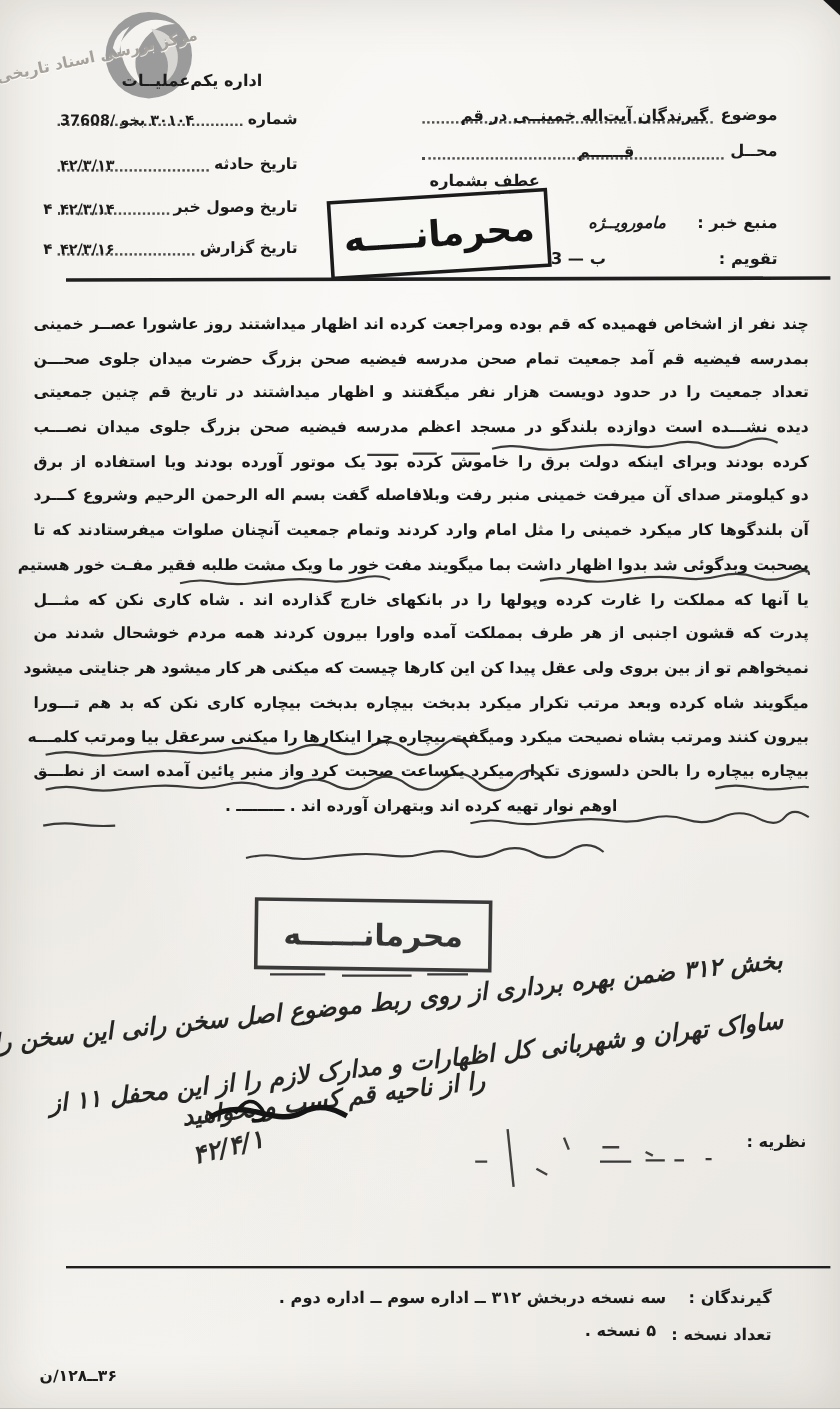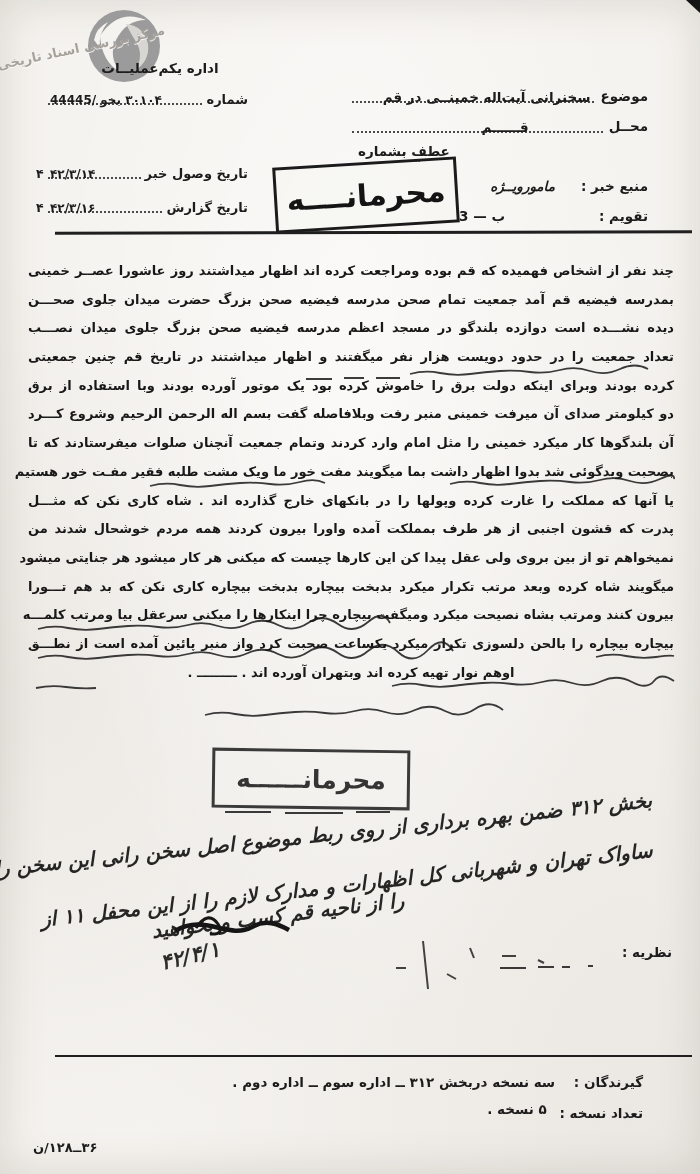--- a/index.html
+++ b/index.html
@@ -136,46 +136,53 @@
     <path d="M48,20 Q66,22 70,40 Q72,56 58,66 Q66,50 58,38 Q52,28 48,20 Z" fill="#d8d6d2"></path>
     <path d="M30,18 Q20,30 22,44 L16,36 Q18,24 30,18 Z" fill="#f5f3ef"></path>
   </svg>
   <div class="wm-text">مرکز بررسی اسناد تاریخی</div>
 
   <div class="dept">اداره یکم‌عملیــات</div>
 
   <div class="lf-row" style="top:88px;">
     <span class="lf-edge"></span>
     <span class="lf-line">
-      <span class="lf-val">۳۰۱۰۴ بخو /44445</span>
+      <span class="lf-val">۳۰۱۰۴ بخو /37608</span>
     </span>
     <span class="lf-label">شماره</span>
   </div>
 
+  <div class="lf-row" style="top:126px;">
+    <span class="lf-edge"></span>
+    <span class="lf-line">
+      <span class="lf-val">۴۲/۳/۱۳</span>
+    </span>
+    <span class="lf-label">تاریخ حادثه</span>
+  </div>
 
   <div class="lf-row" style="top:162px;">
     <span class="lf-edge">۴</span>
     <span class="lf-line">
       <span class="lf-val">۴۲/۳/۱۴</span>
     </span>
     <span class="lf-label">تاریخ وصول خبر</span>
   </div>
 
   <div class="lf-row" style="top:196px;">
     <span class="lf-edge">۴</span>
     <span class="lf-line">
       <span class="lf-val">۴۲/۳/۱۶</span>
     </span>
     <span class="lf-label">تاریخ گزارش</span>
   </div>
 
   <div class="rf-row" style="top:84px;">
     <span class="rf-label">موضوع</span>
     <span class="rf-dotline">
-      <span class="rf-val">سخنرانی آیت‌اله خمینــی در قم</span>
+      <span class="rf-val">گیرندگان آیت‌اله خمینــی در قم</span>
     </span>
   </div>
 
   <div class="rf-row" style="top:114px;">
     <span class="rf-label">محــل</span>
     <span class="rf-dotline">
       <span class="rf-val" style="margin-right:70px;">قــــــم</span>
     </span>
   </div>
 
@@ -198,22 +205,22 @@
 
   <div class="stamp stamp-top">محرمانــــه</div>
   <div class="stamp stamp-mid">محرمانــــــه</div>
 
   <div class="rule" style="left:55px;top:231px;width:637px;height:3px;transform:rotate(-.15deg);"></div>
   <div class="rule" style="left:55px;top:1055px;width:637px;height:2px;box-shadow:0 3px 0 -1px rgba(30,30,30,.4);"></div>
 
   <div class="body-text">
     <div class="bline">چند نفر از اشخاص فهمیده که قم بوده ومراجعت کرده اند اظهار میداشتند روز عاشورا عصــر خمینی</div>
     <div class="bline">بمدرسه فیضیه قم آمد جمعیت تمام صحن مدرسه فیضیه صحن بزرگ حضرت میدان جلوی صحـــن</div>
+    <div class="bline">تعداد جمعیت را در حدود دویست هزار نفر میگفتند و اظهار میداشتند در تاریخ قم چنین جمعیتی</div>
     <div class="bline">دیده نشـــده است دوازده بلندگو در مسجد اعظم مدرسه فیضیه صحن بزرگ جلوی میدان نصـــب</div>
-    <div class="bline">تعداد جمعیت را در حدود دویست هزار نفر میگفتند و اظهار میداشتند در تاریخ قم چنین جمعیتی</div>
     <div class="bline">کرده بودند وبرای اینکه دولت برق را خاموش کرده بود یک موتور آورده بودند وبا استفاده از برق</div>
     <div class="bline">دو کیلومتر صدای آن میرفت خمینی منبر رفت وبلافاصله گفت بسم اله الرحمن الرحیم وشروع کـــرد</div>
     <div class="bline">آن بلندگوها کار میکرد خمینی را مثل امام وارد کردند وتمام جمعیت آنچنان صلوات میفرستادند که تا</div>
     <div class="bline">بصحبت وبدگوئی شد بدوا اظهار داشت بما میگویند مفت خور ما ویک مشت طلبه فقیر مفـت خور هستیم</div>
     <div class="bline">یا آنها که مملکت را غارت کرده وپولها را در بانکهای خارج گذارده اند . شاه کاری نکن که مثـــل</div>
     <div class="bline">پدرت که قشون اجنبی از هر طرف بمملکت آمده واورا بیرون کردند همه مردم خوشحال شدند من</div>
     <div class="bline">نمیخواهم تو از بین بروی ولی عقل پیدا کن این کارها چیست که میکنی هر کار میشود هر جنایتی میشود</div>
     <div class="bline">میگویند شاه کرده وبعد مرتب تکرار میکرد بدبخت بیچاره بدبخت بیچاره کاری نکن که بد هم تـــورا</div>
     <div class="bline">بیرون کنند ومرتب بشاه نصیحت میکرد ومیگفت بیچاره چرا اینکارها را میکنی سرعقل بیا ومرتب کلمـــه</div>
     <div class="bline">بیچاره بیچاره را بالحن دلسوزی تکرار میکرد یکساعت صحبت کرد واز منبر پائین آمده است از نطـــق</div>

